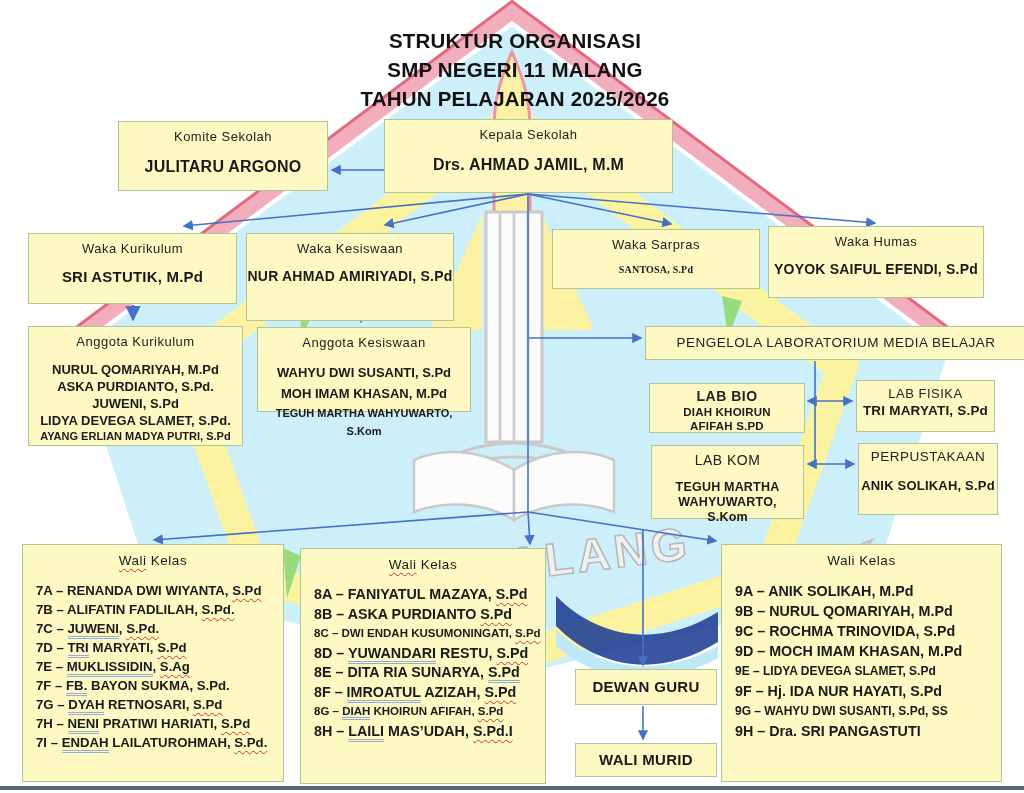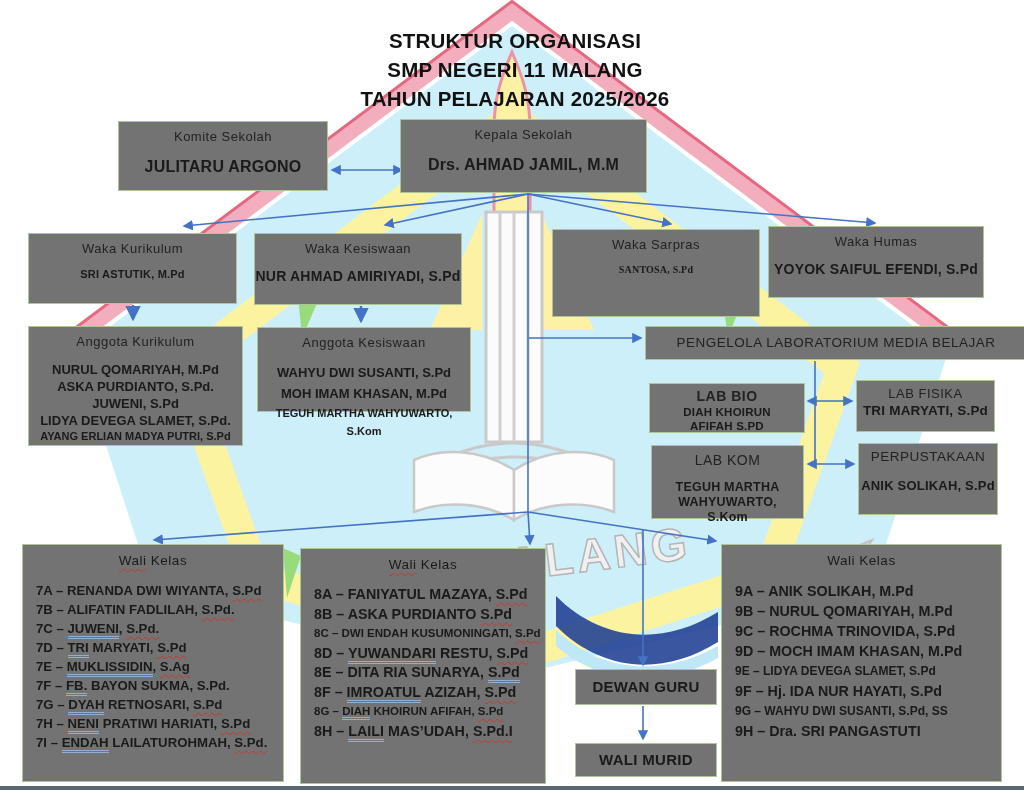--- a/index.html
+++ b/index.html
@@ -3,28 +3,28 @@
 <meta charset="utf-8">
 <style>
   html,body{margin:0;padding:0;background:#fff;}
   .canvas{
     position:relative;width:1024px;height:793px;overflow:hidden;background:#fff;
     font-family:"Liberation Sans",sans-serif;color:#1a1a1a;
   }
   svg.layer{position:absolute;left:0;top:0;width:1024px;height:793px;}
   
   .obox{
-    position:absolute;background:#737373;border:1.5px solid #aec695;box-sizing:border-box;
+    position:absolute;background:#fef9c3;border:1.5px solid #aec695;box-sizing:border-box;
     text-align:center;z-index:3;
   }
   .box-title{font-size:13px;color:#222;margin-top:7px;letter-spacing:.5px;}
   .box-name{font-weight:bold;font-size:15px;margin-top:12px;letter-spacing:.2px;}
   
   .b-komite .box-name,.b-kepala .box-name{font-size:16px;margin-top:14px;}
-  .b-wkur .box-name{font-size:11px;}
+  .b-wkur .box-name{font-size:15px;}
   .b-wkes .box-name{font-size:14px;}
   .b-wsar .box-name{font-size:10px;font-family:Liberation Serif, serif;}
   .b-whum .box-name{font-size:14px;}
   
   .member{font-weight:bold;font-size:13px;line-height:17px;}
   .member.small{font-size:11px;line-height:15px;}
   .mem-wrap{margin-top:12px;}
   .b-angkes .member{line-height:21px;}
   .b-angkes .member.small{line-height:18px;}
   
@@ -138,34 +138,34 @@
   <div class="main-title">
     <div>STRUKTUR ORGANISASI</div>
     <div>SMP NEGERI 11 MALANG</div>
     <div>TAHUN PELAJARAN 2025/2026</div>
   </div>
 
   <div class="obox b-komite" style="left:118px;top:121px;width:210px;height:70px">
     <div class="box-title">Komite Sekolah</div>
     <div class="box-name">JULITARU ARGONO</div>
   </div>
-  <div class="obox b-kepala" style="left:400px;top:119px;width:247px;height:74px">
+  <div class="obox b-kepala" style="left:384px;top:119px;width:289px;height:74px">
     <div class="box-title">Kepala Sekolah</div>
     <div class="box-name">Drs. AHMAD JAMIL, M.M</div>
   </div>
 
   <div class="obox b-wkur" style="left:28px;top:233px;width:209px;height:71px">
     <div class="box-title">Waka Kurikulum</div>
     <div class="box-name">SRI ASTUTIK, M.Pd</div>
   </div>
-  <div class="obox b-wkes" style="left:254px;top:233px;width:208px;height:72px">
+  <div class="obox b-wkes" style="left:246px;top:233px;width:208px;height:88px">
     <div class="box-title">Waka Kesiswaan</div>
     <div class="box-name">NUR AHMAD AMIRIYADI, S.Pd</div>
   </div>
-  <div class="obox b-wsar" style="left:552px;top:229px;width:208px;height:88px">
+  <div class="obox b-wsar" style="left:552px;top:229px;width:208px;height:60px">
     <div class="box-title">Waka Sarpras</div>
     <div class="box-name">SANTOSA, S.Pd</div>
   </div>
   <div class="obox b-whum" style="left:768px;top:226px;width:216px;height:72px">
     <div class="box-title">Waka Humas</div>
     <div class="box-name">YOYOK SAIFUL EFENDI, S.Pd</div>
   </div>
 
   <div class="obox b-angkur" style="left:28px;top:326px;width:215px;height:120px">
     <div class="box-title">Anggota Kurikulum</div>

